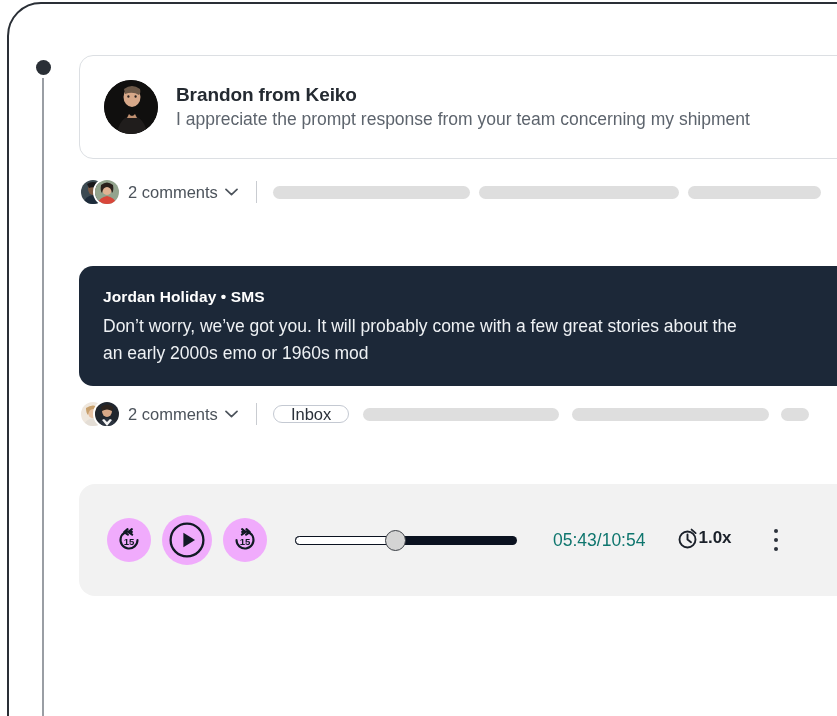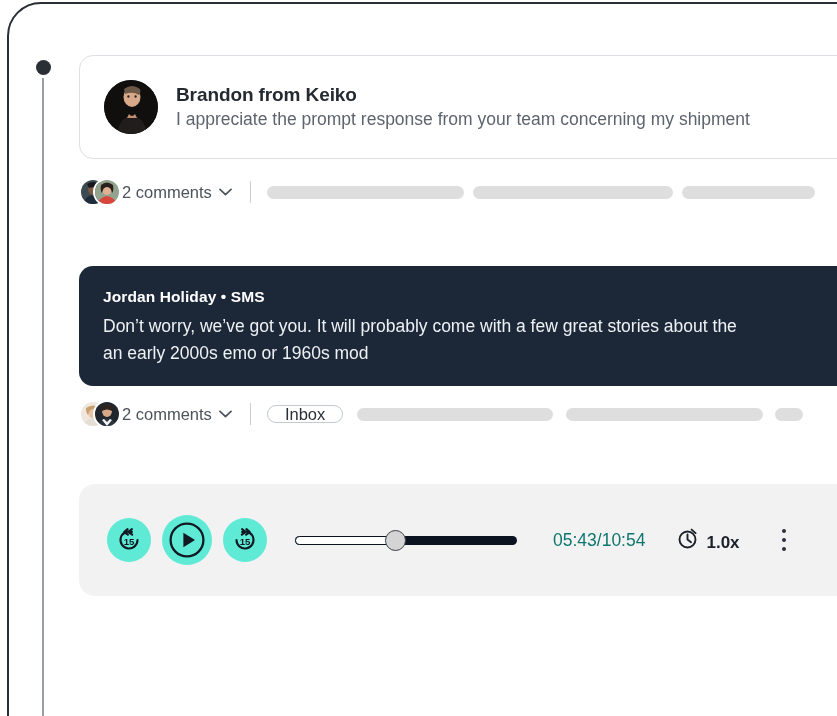--- a/index.html
+++ b/index.html
@@ -102,20 +102,21 @@
     border-radius: 50%;
     border: 2px solid #ffffff;
     overflow: hidden;
   }
   .avatar-sm.a1 { left: 0; z-index: 1; }
   .avatar-sm.a2 { left: 14px; z-index: 2; }
 
   .comments-label {
     font-size: 16.5px;
     color: #4c535b;
+    margin-left: 6px;
     white-space: nowrap;
   }
   .chev {
     margin-left: 7px;
     display: inline-flex;
     align-items: center;
   }
   .meta-divider {
     width: 1px; height: 22px;
     background: #c9ccd1;
@@ -175,21 +176,21 @@
     background: #f2f2f2;
     border-radius: 16px;
     display: flex;
     align-items: center;
     padding: 0 26px 0 28px;
     overflow: hidden;
   }
   .ctl-btn {
     width: 44px; height: 44px;
     border-radius: 50%;
-    background: #5eead4;
+    background: #f0abfc;
     display: flex;
     align-items: center;
     justify-content: center;
     flex: 0 0 44px;
   }
   .ctl-btn.play { width: 50px; height: 50px; flex: 0 0 50px; margin: 0 11px; }
 
   .progress-wrap {
     position: relative;
     margin-left: 28px;
@@ -231,22 +232,22 @@
   .time-label {
     margin-left: 36px;
     font-size: 17.5px;
     color: #0f766e;
     white-space: nowrap;
     flex: 0 0 auto;
   }
   .speed-wrap {
     margin-left: 32px;
     display: flex;
-    align-items: flex-end;
-    gap: 8px;
+    align-items: flex-start;
+    gap: 0;
     flex: 0 0 auto;
   }
   .speed-label {
     font-size: 17px;
     font-weight: bold;
     color: #1b212a;
   }
   .kebab {
     margin-left: 42px;
     display: flex;

